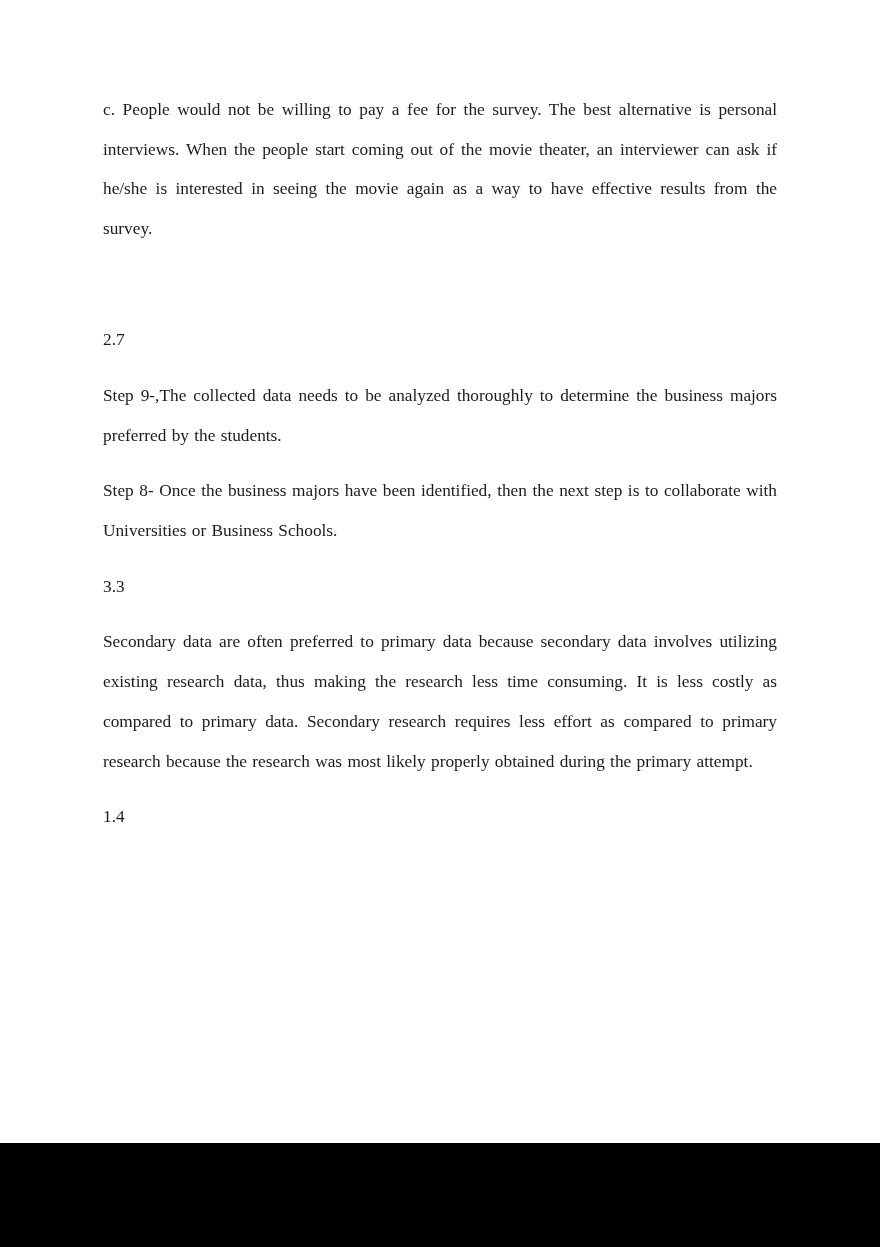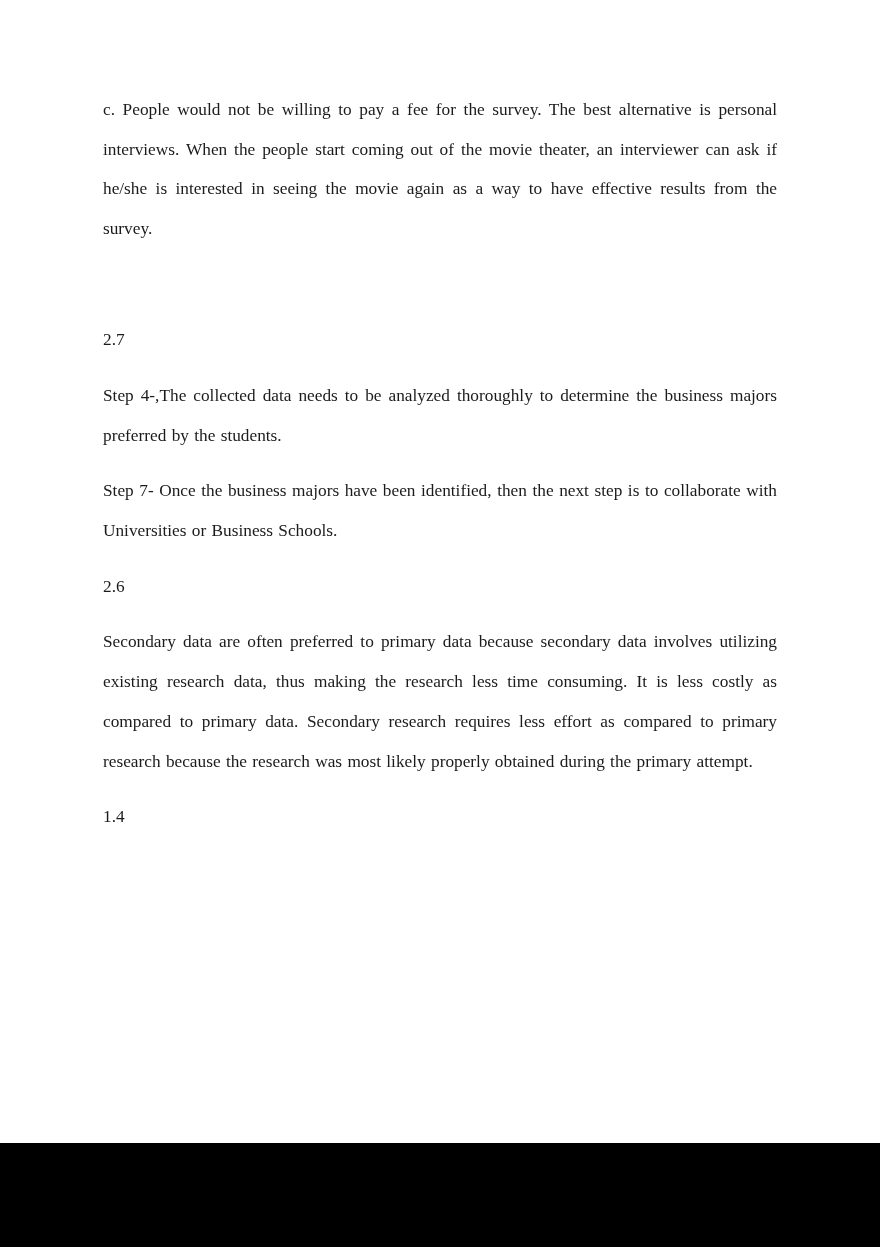--- a/index.html
+++ b/index.html
@@ -52,24 +52,24 @@
 </head>
 <body>
 
 <div class="doc-page">
   <p class="blank-after">c. People would not be willing to pay a fee for the survey. The best alternative is personal interviews. When the people start coming out of the movie theater, an interviewer can ask if he/she is interested in seeing the movie again as a way to have effective results from the survey.</p>
 
   <p class="section-number">2.7</p>
 
 
 
-  <p>Step 4-,The collected data needs to be analyzed thoroughly to determine the business majors preferred by the students.</p>
+  <p>Step 9-,The collected data needs to be analyzed thoroughly to determine the business majors preferred by the students.</p>
 
-  <p>Step 7- Once the business majors have been identified, then the next step is to collaborate with Universities or Business Schools.</p>
+  <p>Step 8- Once the business majors have been identified, then the next step is to collaborate with Universities or Business Schools.</p>
 
-  <p class="section-number">2.6</p>
+  <p class="section-number">3.3</p>
 
   <p>Secondary data are often preferred to primary data because secondary data involves utilizing existing research data, thus making the research less time consuming. It is less costly as compared to primary data. Secondary research requires less effort as compared to primary research because the research was most likely properly obtained during the primary attempt.</p>
 
   <p class="section-number">1.4</p>
 </div>
 
 <div class="bottom-bar"></div>
 
 </body></html>

